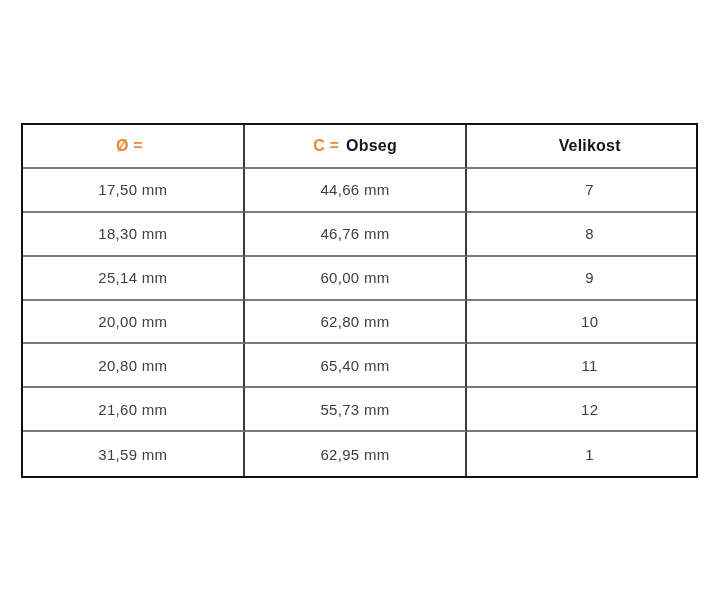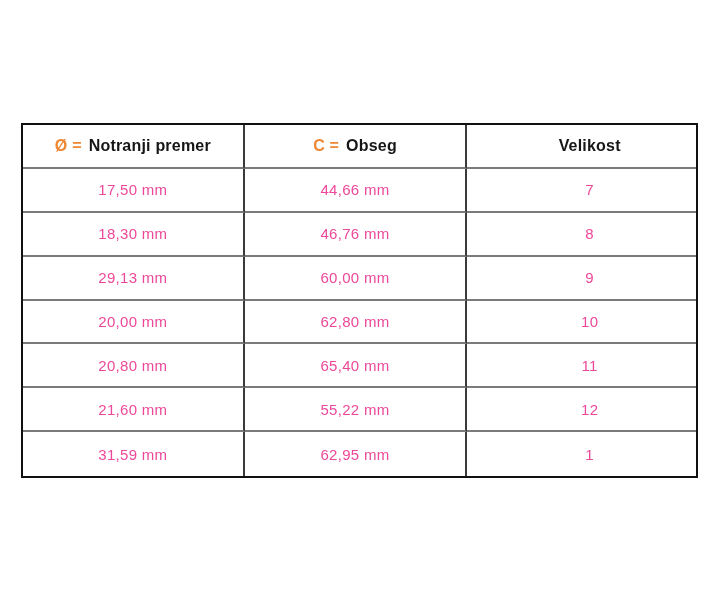--- a/index.html
+++ b/index.html
@@ -31,21 +31,21 @@
     display: contents;
   }
   .cell {
     display: flex;
     align-items: center;
     justify-content: center;
     box-sizing: border-box;
     border-right: 2px solid #3a3a3a;
     border-bottom: 2px solid #7b7b7b;
     font-size: 15px;
-    color: #ec4899;
+    color: #404040;
     letter-spacing: 0.3px;
     white-space: nowrap;
   }
   .row > .cell:nth-child(3) {
     border-right: none;
     padding-left: 16px;
   }
   .row:last-child > .cell {
     border-bottom: none;
   }
@@ -65,21 +65,20 @@
   }
 </style>
 </head>
 <body>
 
 <div class="table-frame">
 
   <div class="row">
     <div class="cell header-cell">
       <span class="sym">Ø =</span>
-      <span>Notranji premer</span>
     </div>
     <div class="cell header-cell">
       <span class="sym">C =</span>
       <span>Obseg</span>
     </div>
     <div class="cell header-cell">
       <span class="sym"></span>
       <span>Velikost</span>
     </div>
   </div>
@@ -90,40 +89,40 @@
     <div class="cell">7</div>
   </div>
 
   <div class="row">
     <div class="cell">18,30 mm</div>
     <div class="cell">46,76 mm</div>
     <div class="cell">8</div>
   </div>
 
   <div class="row">
-    <div class="cell">29,13 mm</div>
+    <div class="cell">25,14 mm</div>
     <div class="cell">60,00 mm</div>
     <div class="cell">9</div>
   </div>
 
   <div class="row">
     <div class="cell">20,00 mm</div>
     <div class="cell">62,80 mm</div>
     <div class="cell">10</div>
   </div>
 
   <div class="row">
     <div class="cell">20,80 mm</div>
     <div class="cell">65,40 mm</div>
     <div class="cell">11</div>
   </div>
 
   <div class="row">
     <div class="cell">21,60 mm</div>
-    <div class="cell">55,22 mm</div>
+    <div class="cell">55,73 mm</div>
     <div class="cell">12</div>
   </div>
 
   <div class="row">
     <div class="cell">31,59 mm</div>
     <div class="cell">62,95 mm</div>
     <div class="cell">1</div>
   </div>
 
 </div>

